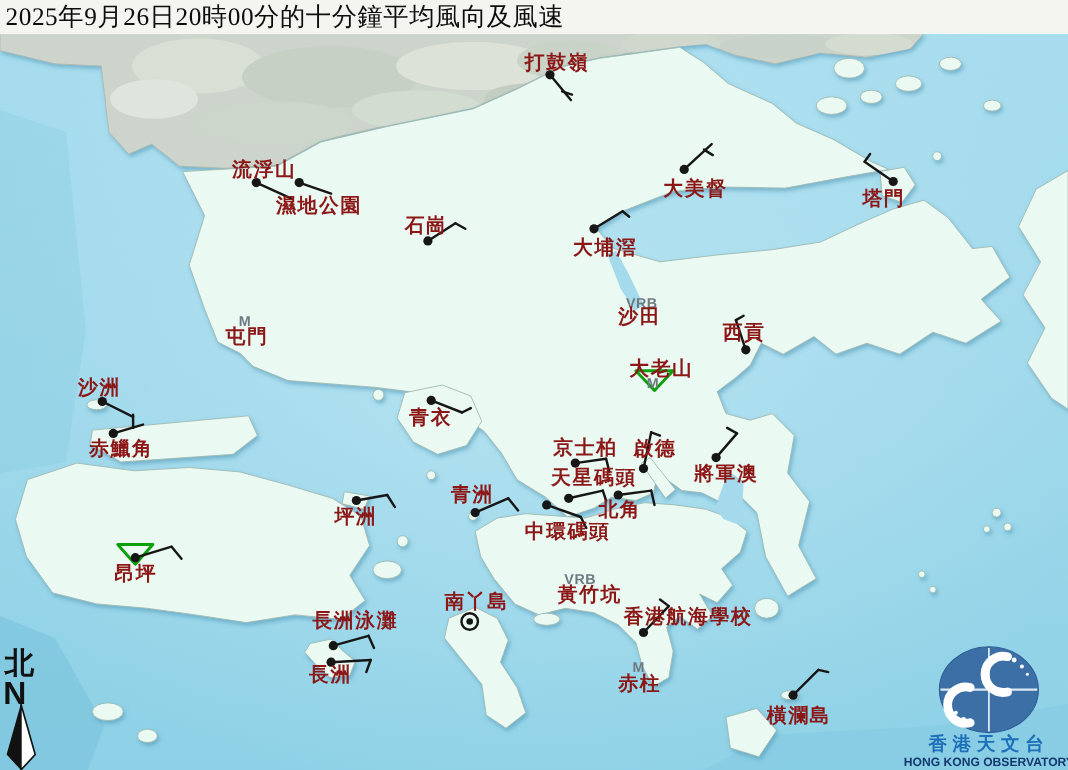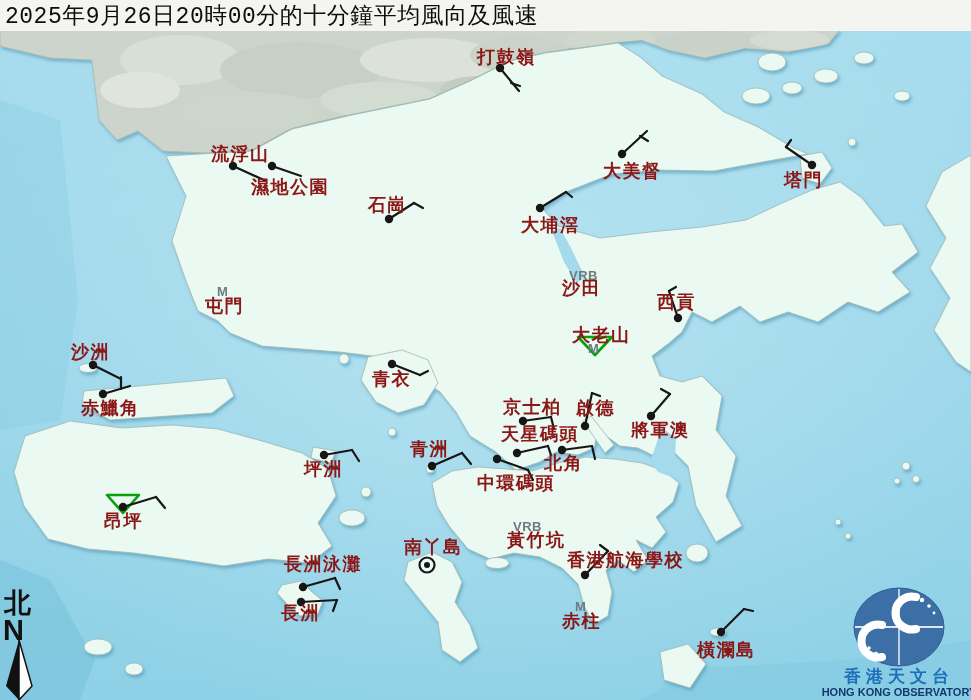--- a/index.html
+++ b/index.html
@@ -1,20 +1,20 @@
 <!DOCTYPE html>
 <html><head>
 <meta charset="utf-8">
 <style>
   html,body{margin:0;padding:0;background:#666;}
   .stage{position:relative;width:971px;height:700px;overflow:hidden;background:#9bd5e9;
          font-family:"Liberation Sans",sans-serif;}
   .titlebar{position:absolute;top:0;left:0;width:100%;height:31px;background:#f4f4f1;
             z-index:5;display:flex;align-items:center;}
-  .titlebar span{font-family:Liberation Mono, monospace;font-size:23px;
+  .titlebar span{font-family:Liberation Serif, serif;font-size:23px;
                  color:#0d0d0d;padding-left:5px;letter-spacing:0.5px;white-space:nowrap;}
   svg{position:absolute;top:0;left:0;}
   .stn{font-family:"Liberation Serif","DejaVu Serif",serif;font-weight:700;font-size:18px;
        letter-spacing:1.5px;}
   .ind{font-family:"Liberation Sans","DejaVu Sans",sans-serif;font-weight:700;font-size:13px;
        letter-spacing:0.5px;}
   .compass-cn{font-family:"Liberation Serif","DejaVu Serif",serif;font-weight:700;font-size:27px;fill:#111;}
   .compass-n{font-family:"Liberation Sans",sans-serif;font-weight:700;font-size:29px;fill:#111;}
   .logo-cn{font-family:"Liberation Serif","DejaVu Serif",serif;font-weight:700;font-size:17px;
            fill:#1d6fb8;letter-spacing:5px;}

